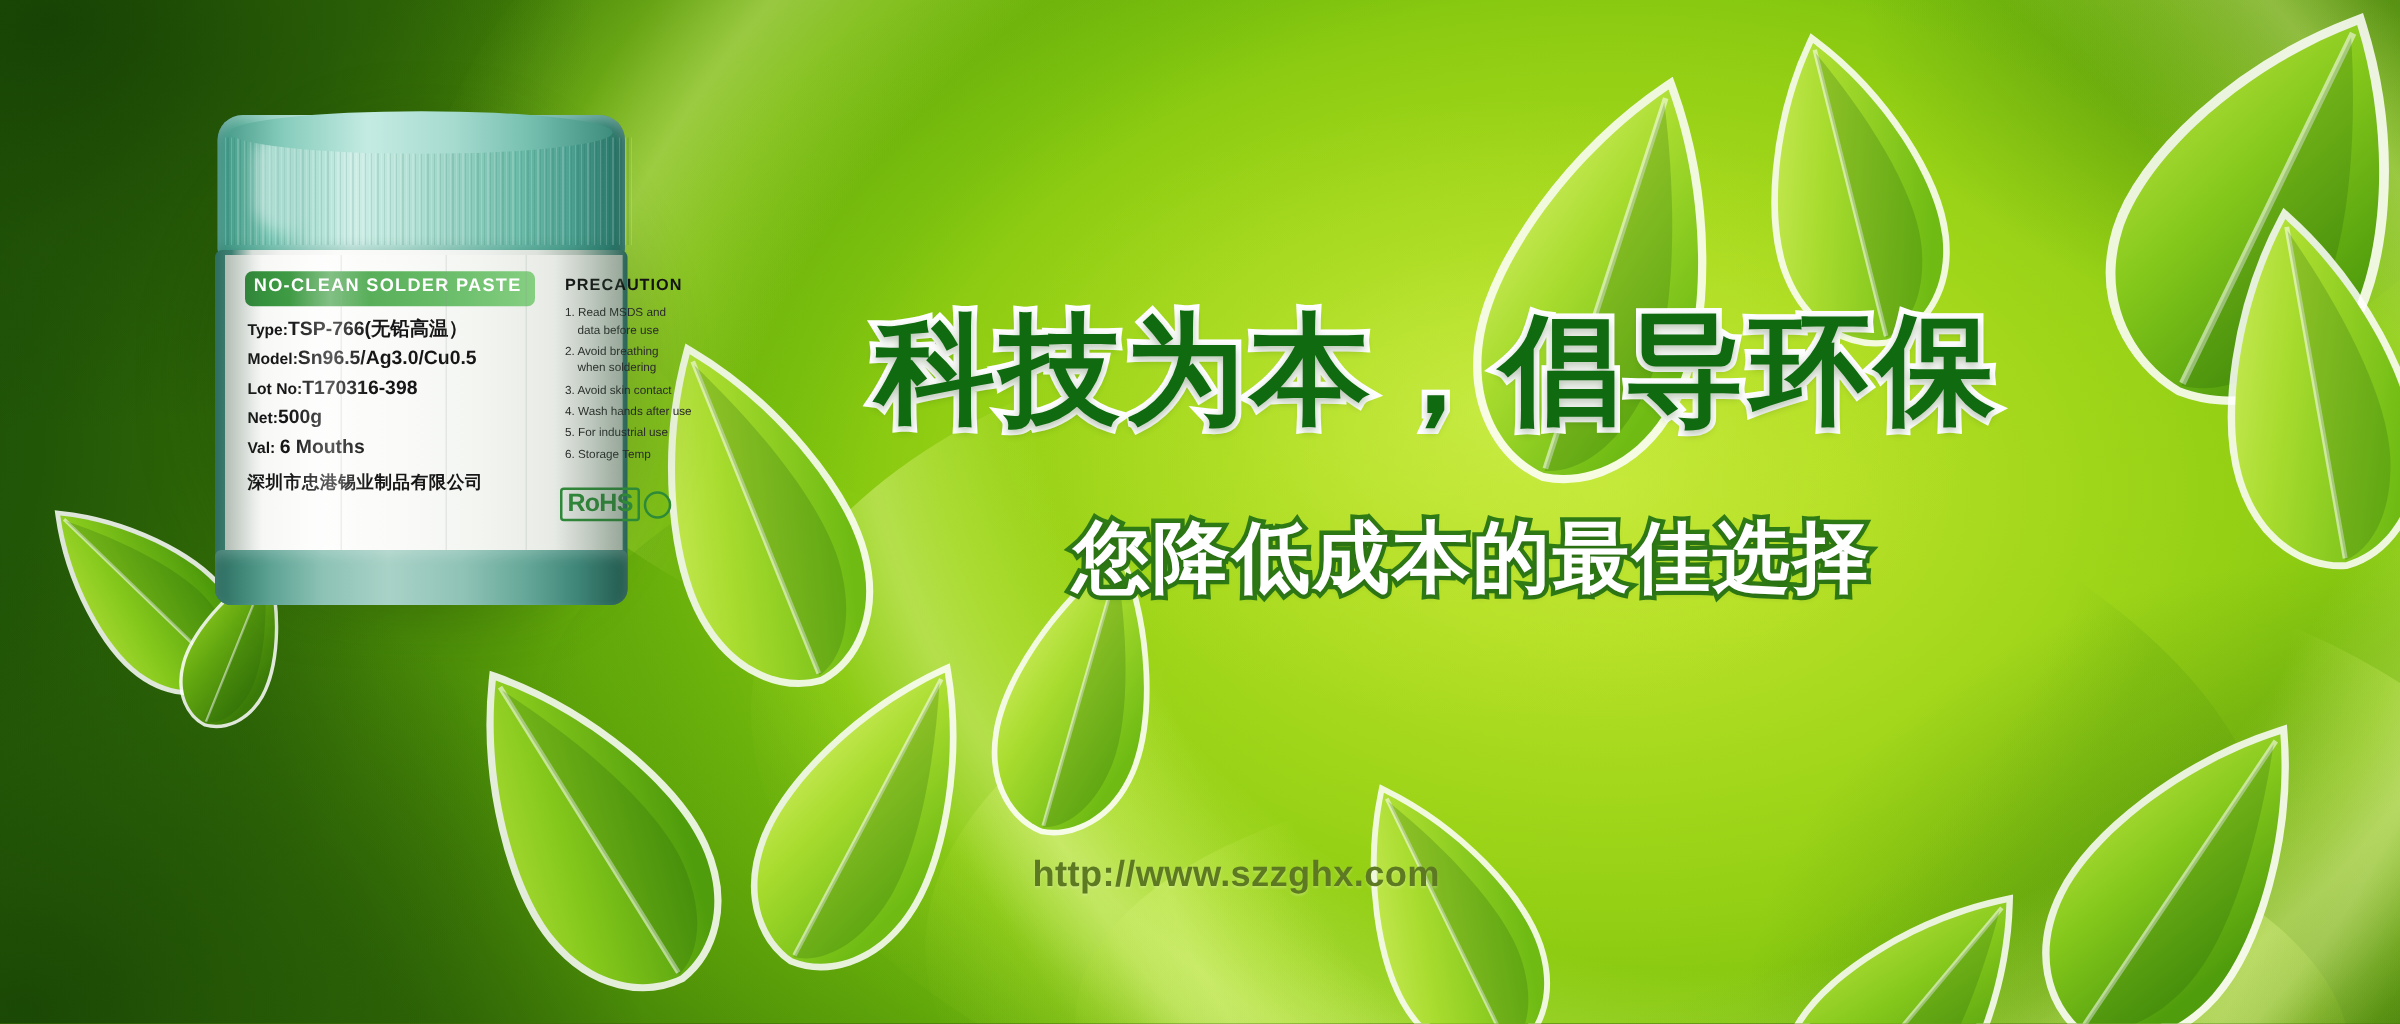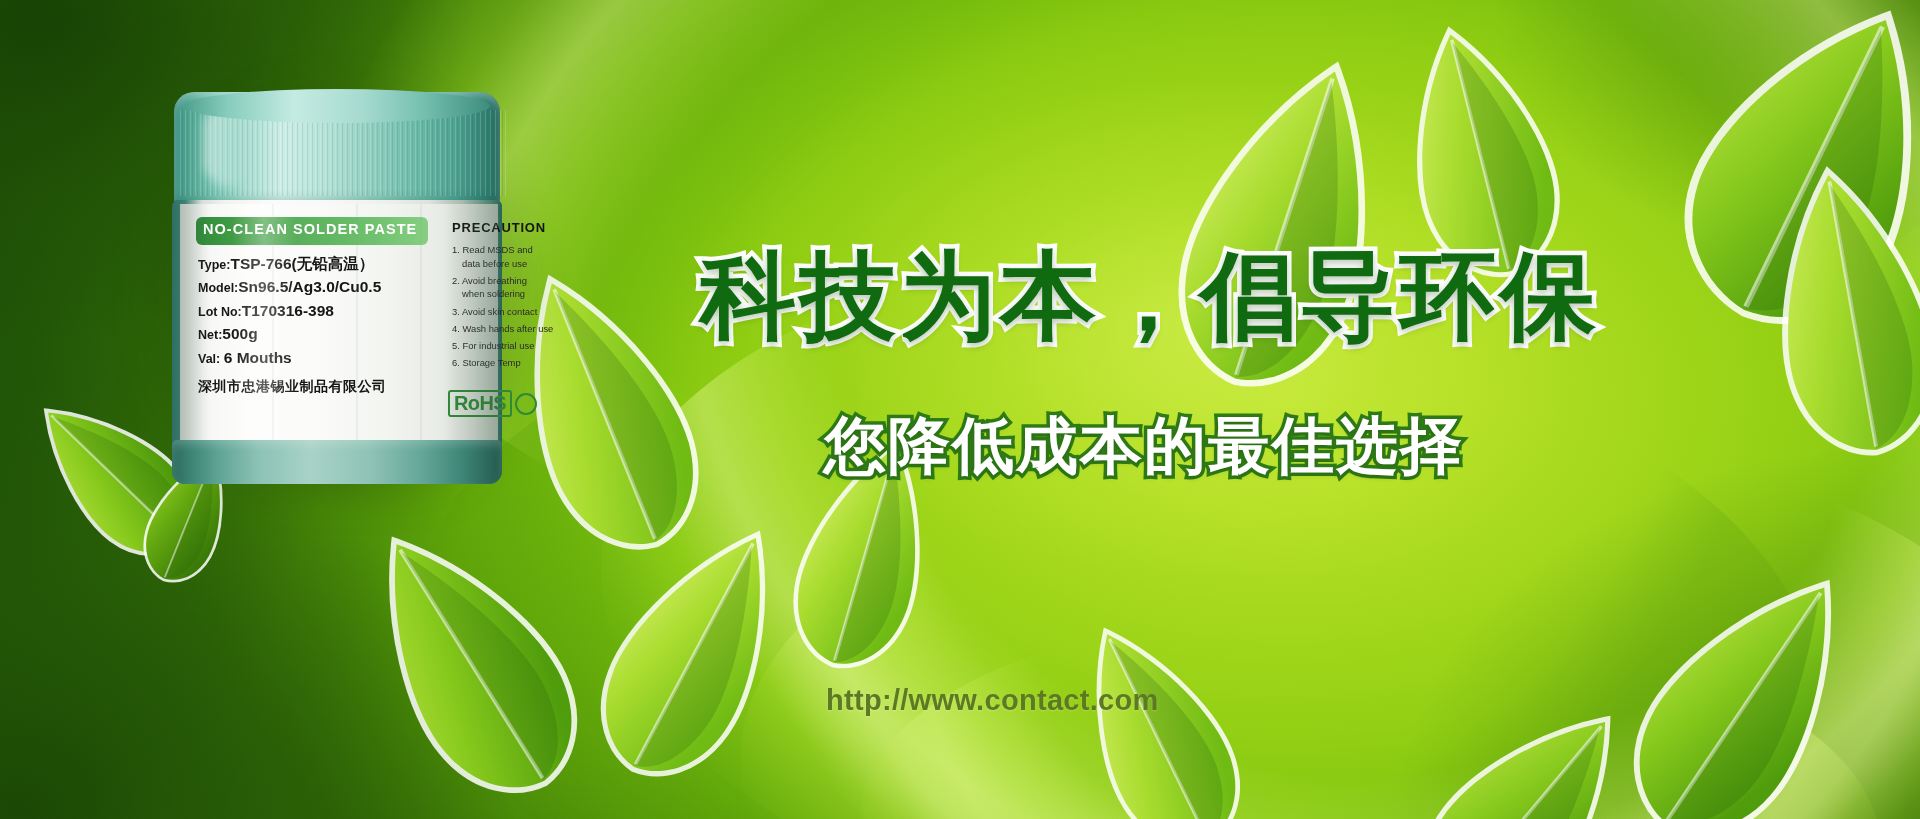--- a/index.html
+++ b/index.html
@@ -151,21 +151,21 @@
     color:#106b10;
     -webkit-text-stroke:9px #ffffff;
     paint-order:stroke fill;
     text-shadow:0 3px 7px rgba(20,60,4,0.30);
     font-family:"DejaVu Sans","Liberation Sans",sans-serif;
     text-align:right;
   }
 
   .subhead {
     position:absolute;
-    left:824px; top:415px;
+    left:858px; top:415px;
     font-size:62px;
     font-weight:bold;
     letter-spacing:2px;
     line-height:1;
     white-space:nowrap;
     color:#ffffff;
     -webkit-text-stroke:7px #2f7c16;
     paint-order:stroke fill;
     text-shadow:0 2px 5px rgba(24,64,6,0.28);
     font-family:"DejaVu Sans","Liberation Sans",sans-serif;
@@ -651,16 +651,16 @@
         <div class="label-shade-r"></div>
       </div>
 
     </div>
     <div class="jar-body-base"></div>
   </div>
 
   <div class="hero">
     <div class="headline">科技为本，倡导环保</div>
     <div class="subhead">您降低成本的最佳选择</div>
-    <div class="site-url">http://www.contact.com</div>
+    <div class="site-url">http://www.szzghx.com</div>
   </div>
 
 </div>
 
 </body></html>

